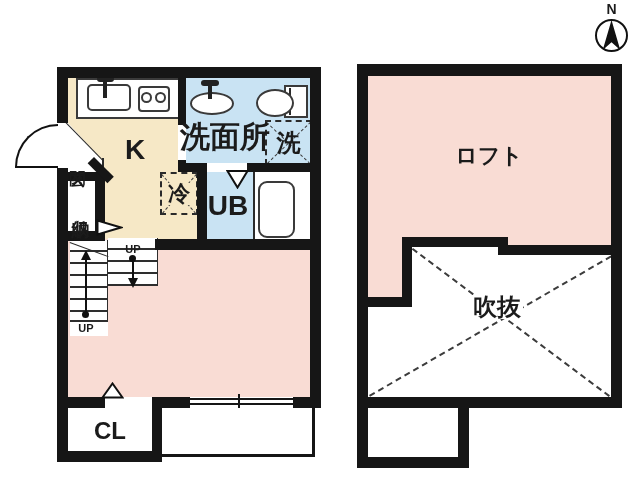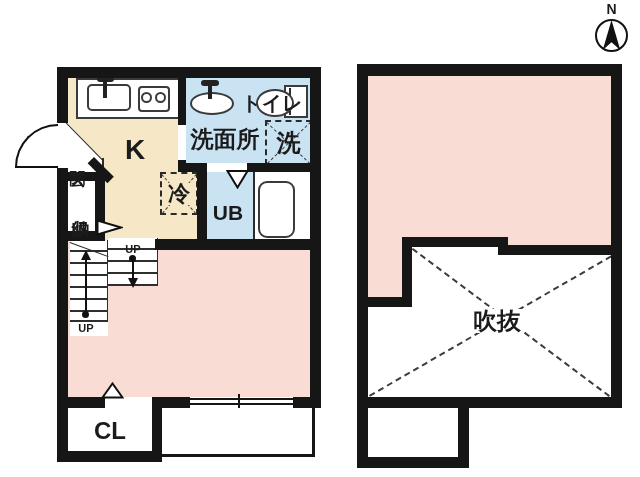--- a/index.html
+++ b/index.html
@@ -143,31 +143,31 @@
   <svg class="abs" style="left:101px;top:382px;" width="23" height="17" viewBox="0 0 23 17">
       <polygon points="1.5,15.5 21.5,15.5 11.5,1.5" fill="#ffffff" stroke="#111" stroke-width="2"></polygon>
     </svg>
   <svg class="abs" style="left:96px;top:219px;" width="27" height="17" viewBox="0 0 27 17">
       <polygon points="1.5,1.5 1.5,15.5 25,8.5" fill="#ffffff" stroke="#111" stroke-width="2"></polygon>
     </svg>
 
   <div class="lbl vlbl" style="left:65px;top:137px;width:25px;height:42px;font-size:16px;">玄関</div>
   <div class="lbl" style="left:120px;top:136px;width:30px;height:28px;font-size:28px;">K</div>
   <div class="lbl vlbl" style="left:67px;top:183px;width:27px;height:48px;font-size:18px;">収納</div>
-  <div class="lbl" style="left:186px;top:126px;width:78px;height:26px;font-size:23px;">洗面所</div>
-  <div class="lbl" style="left:240px;top:91px;width:64px;height:24px;font-size:20px;">トイレ</div>
+  <div class="lbl" style="left:186px;top:126px;width:78px;height:26px;font-size:30px;font-family:Liberation Mono, monospace;">洗面所</div>
   <div class="lbl" style="left:265px;top:120px;width:47px;height:45px;font-size:24px;">洗</div>
   <div class="lbl" style="left:160px;top:172px;width:38px;height:43px;font-size:22px;">
       <span style="background:#f6e8c6;padding:0 1px;">冷</span>
     </div>
-  <div class="lbl" style="left:208px;top:200px;width:40px;height:24px;font-size:21px;">UB</div>
+  <div class="lbl" style="left:208px;top:194px;width:40px;height:24px;font-size:28px;">UB</div>
   <div class="lbl" style="left:90px;top:419px;width:40px;height:24px;font-size:24px;text-align:right;">CL</div>
   <div class="lbl" style="left:72px;top:322px;width:28px;height:13px;font-size:11px;">UP</div>
   <div class="lbl" style="left:119px;top:243px;width:28px;height:13px;font-size:11px;">UP</div>
-  <div class="lbl" style="left:468px;top:308px;width:58px;height:26px;font-size:24px;">
+  <div class="lbl" style="left:456px;top:144px;width:66px;height:24px;font-size:22px;">ロフト</div>
+  <div class="lbl" style="left:468px;top:294px;width:58px;height:26px;font-size:24px;">
       <span style="background:#ffffff;padding:0 2px;">吹抜</span>
     </div>
 
   <div class="lbl" style="left:601px;top:1px;width:21px;height:16px;font-size:14px;">N</div>
   <div class="abs" style="left:595px;top:19px;width:33px;height:33px;border:2.5px solid #111;border-radius:50%;background:#fff;box-sizing:border-box;"></div>
   <div class="abs" style="left:600px;top:20px;width:23px;height:30px;background:#111;clip-path:polygon(50% 0%,88% 100%,50% 74%,12% 100%);"></div>
 
 </div>
 
 </body></html>

